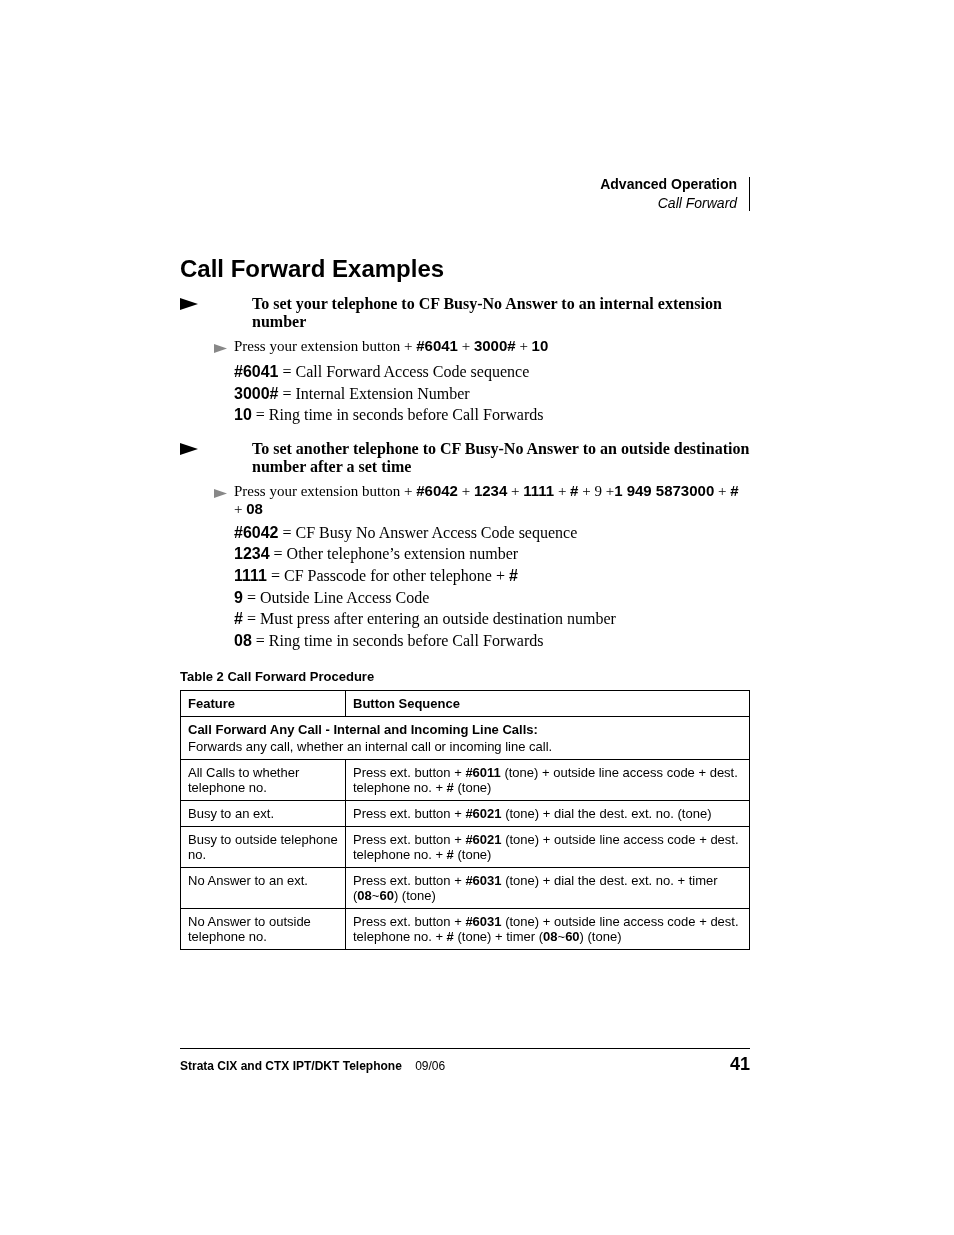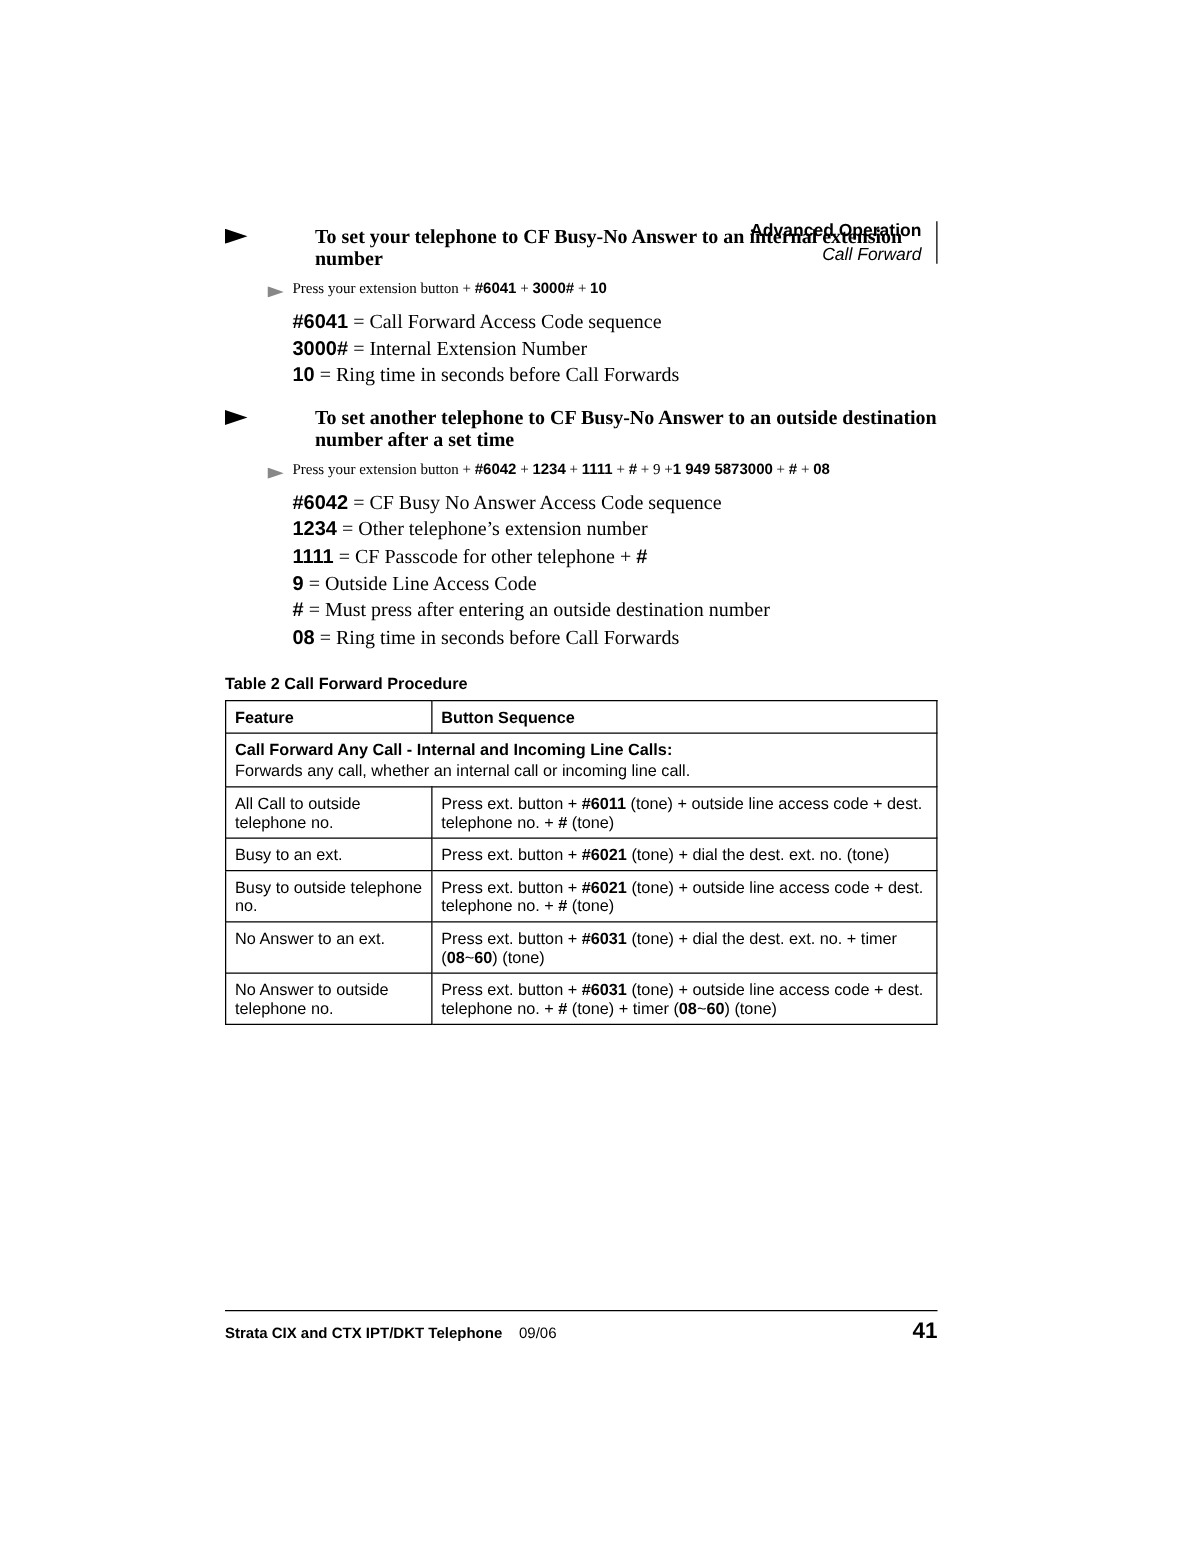--- a/index.html
+++ b/index.html
@@ -62,21 +62,21 @@
     font-family: "Times New Roman", Times, serif;
     font-size: 16px;
   }
   .step {
     display: flex;
     align-items: flex-start;
     margin-left: 34px;
     margin-bottom: 4px;
   }
   .step .triangle-sm { flex: 0 0 20px; padding-top: 3px; }
-  .step .body { font-size: 12px; }
+  .step .body { font-size: 15px; }
   .step .body .code { font-family: Arial, Helvetica, sans-serif; font-weight: bold; }
 
   .defs {
     margin-left: 54px;
     font-size: 16px;
     line-height: 1.35;
   }
   .defs .code { font-family: Arial, Helvetica, sans-serif; font-weight: bold; }
 
   .tri { width: 18px; height: 12px; }
@@ -133,20 +133,21 @@
 <div class="page">
 
   <div class="running-head">
     <span class="rh-text">
       <span class="chap">Advanced Operation</span><br>
       <span class="sec">Call Forward</span>
     </span>
     <span class="vr"></span>
   </div>
 
+  <h1 class="section-title">Call Forward Examples</h1>
 
   <div class="proc">
     <div class="proc-head">
       <span class="triangle">
         <svg class="tri" viewBox="0 0 18 12">
             <polygon points="0,0 18,6 0,12" fill="#000"></polygon>
           </svg>
       </span>
       <span class="title">To set your telephone to CF Busy-No Answer to an internal extension number</span>
     </div>
@@ -220,21 +221,21 @@
     </tr>
     <tr>
       <td colspan="2" class="span">
         <span class="hdr">Call Forward Any Call - Internal and Incoming Line Calls:</span>
         <span>Forwards any call, whether an internal call or incoming line call.</span>
       </td>
     </tr>
     </tbody>
       <tbody id="rows">
         <tr>
-          <td class="col1">All Call to outside telephone no.</td>
+          <td class="col1">All Calls to whether telephone no.</td>
           <td class="bseq"><span>Press ext. button + </span><span class="b">#6011</span><span> (tone) + outside line access code + dest. telephone no. + </span><span class="b">#</span><span> (tone)</span></td>
         </tr>
         <tr>
           <td class="col1">Busy to an ext.</td>
           <td class="bseq"><span>Press ext. button + </span><span class="b">#6021</span><span> (tone) + dial the dest. ext. no. (tone)</span></td>
         </tr>
         <tr>
           <td class="col1">Busy to outside telephone no.</td>
           <td class="bseq"><span>Press ext. button + </span><span class="b">#6021</span><span> (tone) + outside line access code + dest. telephone no. + </span><span class="b">#</span><span> (tone)</span></td>
         </tr>

